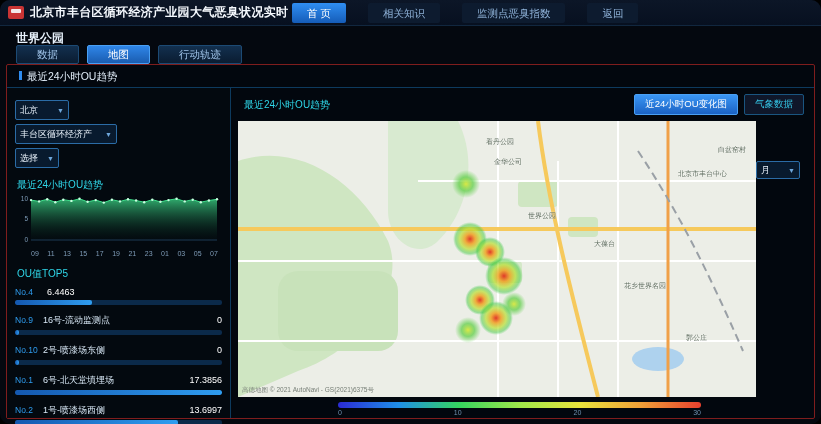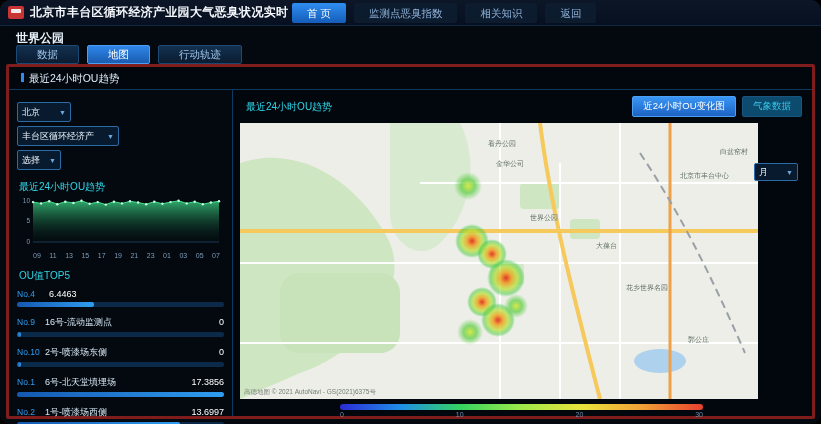--- a/index.html
+++ b/index.html
@@ -6,34 +6,34 @@
   body{width:821px;height:424px;position:relative;overflow:hidden;
        font-family:"Liberation Sans","DejaVu Sans",sans-serif;color:#cfe3f5;}
   .frame{position:absolute;inset:0;background:#04080f;border-radius:10px;overflow:hidden;padding-left:28px;}
 
   
   .top-header{position:absolute;top:0;left:0;right:0;height:26px;background:linear-gradient(180deg,#0c1627,#071020);
               border-bottom:1px solid #11273f;display:flex;align-items:center;padding-left:8px;gap:6px;box-sizing:border-box;}
   .logo{width:16px;height:13px;background:#c93434;border-radius:2px;position:relative;flex:0 0 auto;}
   .logo::after{content:"";position:absolute;left:3px;top:3px;width:10px;height:4px;background:#f2e9e9;border-radius:1px;}
   .app-title{font-size:12px;font-weight:700;color:#f4f8fd;letter-spacing:.3px;white-space:nowrap;}
-  .main-nav{position:absolute;left:292px;top:3px;display:flex;gap:8px;}
+  .main-nav{position:absolute;left:292px;top:3px;display:flex;gap:22px;}
   .nav-item{height:20px;line-height:20px;padding:0 15px;font-size:10.5px;color:#8fb2d8;background:#0d1b2f;
             border-radius:2px;cursor:pointer;white-space:nowrap;}
   .nav-item.active{background:linear-gradient(180deg,#2f8ef2,#155cb8);color:#fff;}
 
   
   .system-label{position:absolute;top:30px;left:16px;font-size:12px;font-weight:700;color:#e8f2fc;}
   .sub-tabs{position:absolute;top:45px;left:16px;display:flex;gap:8px;}
   .tab{height:17px;line-height:17px;padding:0 20px;font-size:10.5px;color:#9fc3e8;cursor:pointer;
        background:linear-gradient(180deg,#13304f,#0a1c31);border:1px solid #1c4a74;border-radius:2px;}
   .tab.active{background:linear-gradient(180deg,#2f86e8,#1a5cb0);color:#fff;border-color:#4aa0f4;}
 
   
-  .main-panel{position:absolute;top:64px;left:6px;right:6px;bottom:5px;border:3px solid #7f1d1d;
+  .main-panel{position:absolute;top:64px;left:6px;right:6px;bottom:5px;border:1px solid #7f1d1d;
               background:#02070e;border-radius:2px;}
   .panel-header{position:absolute;top:0;left:0;right:0;height:22px;border-bottom:1px solid #0d3a5e;}
   .panel-title{position:absolute;top:5px;left:12px;font-size:10.5px;color:#e0ecf8;}
   .panel-title::before{content:"";display:inline-block;width:3px;height:9px;background:#2f8cf0;margin-right:5px;}
 
   
   .left-col{position:absolute;top:23px;left:0;width:224px;bottom:0;border-right:1px solid #0d3a5e;
             padding:8px 8px 0 8px;box-sizing:border-box;background:#03090f;}
   .filters{display:flex;gap:4px;margin-top:4px;flex-direction:column;}
   .select{height:20px;background:#081a2e;border:1px solid #2b6ca6;color:#eaf3fc;font-size:9px;
@@ -51,41 +51,41 @@
   .t5-value{color:#fff;font-size:9px;margin-left:4px;}
   .t5-track{margin-top:3px;height:5px;background:#0b2a4a;border-radius:2px;overflow:hidden;}
   .t5-fill{height:100%;background:linear-gradient(90deg,#1458b0,#2f9df0);border-radius:2px;}
 
   
   .right-area{position:absolute;top:23px;left:225px;right:0;bottom:0;}
   .right-title{position:absolute;top:10px;left:12px;color:#2fd6e8;font-size:10px;}
   .right-buttons{position:absolute;top:6px;right:10px;display:flex;gap:6px;}
   .btn{font-size:9.5px;padding:3px 10px;border-radius:2px;cursor:pointer;white-space:nowrap;}
   .btn-primary{background:linear-gradient(180deg,#3a96f4,#1b62c4);color:#fff;border:1px solid #4aa0f4;}
-  .btn-secondary{background:#0c4a6e;color:#35c8e8;border:1px solid #1a5580;}
+  .btn-secondary{background:#0f172a;color:#35c8e8;border:1px solid #1a5580;}
   .map{position:absolute;top:33px;left:6px;width:518px;height:276px;overflow:hidden;background:#eceee7;}
   .map-label{position:absolute;font-size:7px;color:#5d6b5d;white-space:nowrap;text-shadow:0 0 2px #fff;}
   .map-attrib{position:absolute;left:4px;bottom:2px;font-size:6.5px;color:#767e76;}
   .map-dropdown{position:absolute;top:73px;right:14px;width:44px;height:18px;}
   .legend-wrap{position:absolute;left:106px;top:314px;width:363px;}
   .legend-bar{height:6px;border-radius:3px;}
   .legend-ticks{display:flex;justify-content:space-between;font-size:7px;color:#6f8fae;margin-top:1px;}
 </style>
 </head>
 <body>
 
 <div class="frame">
 
   <div class="top-header">
     <div class="logo"></div>
     <div class="app-title">北京市丰台区循环经济产业园大气恶臭状况实时</div>
     <div class="main-nav">
         <div class="nav-item active">首 页</div>
+        <div class="nav-item">相关知识</div>
         <div class="nav-item">监测点恶臭指数</div>
-        <div class="nav-item">相关知识</div>
         <div class="nav-item">返回</div>
       </div>
   </div>
 
   <div class="system-label">世界公园</div>
   <div class="sub-tabs">
       <div class="tab">数据</div>
       <div class="tab active">地图</div>
       <div class="tab">行动轨迹</div>
     </div>

